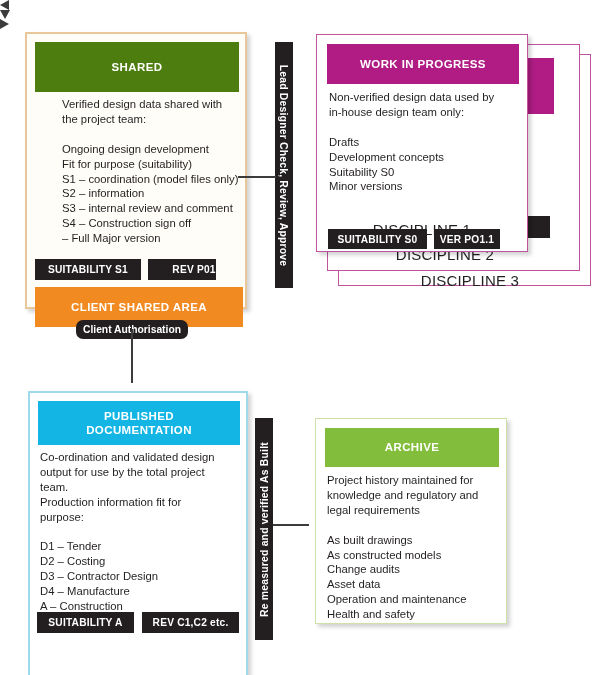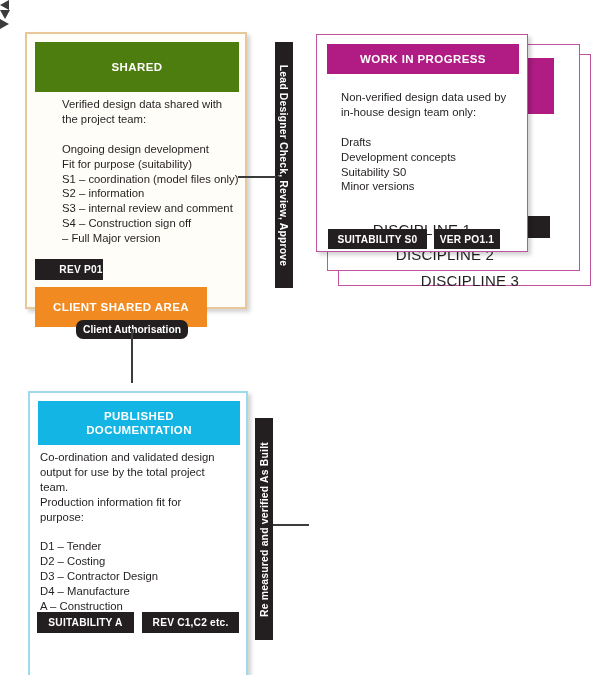--- a/index.html
+++ b/index.html
@@ -35,28 +35,28 @@
   
   #shared-panel{
     left:25px;top:32px;width:222px;height:277px;
     border:2px solid #e8c79a;background:#fffdf8;
   }
   #shared-hdr{position:absolute;left:8px;top:8px;width:204px;height:50px;background:#4d7c0f;}
   #shared-text{position:absolute;left:10px;top:63px;width:204px;margin-left:25px;}
   #shared-tags{position:absolute;left:8px;top:225px;width:204px;height:21px;display:flex;gap:7px;}
   #shared-tag-0{width:106px;height:21px;}
   #shared-tag-1{width:68px;height:21px;padding-left:24px;}
-  #client-shared-area{position:absolute;left:8px;top:253px;width:172px;height:40px;background:#F28A22;}
+  #client-shared-area{position:absolute;left:8px;top:253px;width:208px;height:40px;background:#F28A22;}
 
   
   #disc3{left:338px;top:54px;width:253px;height:232px;border:1.6px solid #C0539F;background:#fff;}
   #disc2{left:327px;top:44px;width:253px;height:227px;border:1.6px solid #C0539F;background:#fff;}
   #wip-panel{left:316px;top:34px;width:212px;height:218px;border:1.6px solid #C0539F;background:#fff;}
-  #wip-hdr{position:absolute;left:10px;top:9px;width:192px;height:30px;background:#B01C84;}
-  #wip-text{position:absolute;left:12px;top:55px;width:190px;margin-left:12px;}
+  #wip-hdr{position:absolute;left:10px;top:9px;width:192px;height:40px;background:#B01C84;}
+  #wip-text{position:absolute;left:12px;top:55px;width:190px;}
   #wip-tags{position:absolute;left:11px;top:194px;width:192px;height:20px;display:flex;gap:7px;}
   #wip-tag-0{width:99px;height:20px;}
   #wip-tag-1{width:66px;height:20px;}
 
   .stack-chip{position:absolute;background:#B01C84;}
   .stack-chip-dark{position:absolute;background:#231f20;}
 
   .disc-label{
     position:absolute;font-size:15px;color:#231f20;text-align:center;
     letter-spacing:.2px;
@@ -160,20 +160,21 @@
 the project team:
 
 Ongoing design development
 Fit for purpose (suitability)
 S1 – coordination (model files only)
 S2 – information
 S3 – internal review and comment
 S4 – Construction sign off
      – Full Major version</div>
     <div id="shared-tags">
+      <div class="tag" id="shared-tag-0">SUITABILITY S1</div>
       <div class="tag" id="shared-tag-1">REV P01</div>
     </div>
     <div class="hdr" id="client-shared-area">CLIENT SHARED AREA</div>
   </div>
 
   <div class="panel panel-shadow" id="pub-panel">
     <div class="hdr" id="pub-hdr" style="white-space:pre-line;">PUBLISHED
 DOCUMENTATION</div>
     <div class="body-txt" id="pub-text">Co-ordination and validated design
 output for use by the total project
@@ -186,20 +187,33 @@
 D3 – Contractor Design
 D4 – Manufacture
 A   – Construction
 AB – As built</div>
   </div>
   <div id="pub-tags">
     <div class="tag" id="pub-tag-0">SUITABILITY A</div>
     <div class="tag" id="pub-tag-1">REV C1,C2 etc.</div>
   </div>
 
+  <div class="panel panel-shadow" id="arch-panel">
+    <div class="hdr" id="arch-hdr">ARCHIVE</div>
+    <div class="body-txt" id="arch-text">Project history maintained for
+knowledge and regulatory and
+legal requirements
+
+As built drawings
+As constructed models
+Change audits
+Asset data
+Operation and maintenance
+Health and safety</div>
+  </div>
 
   <div class="vlabel" id="lead-designer-label">
     <span>Lead Designer Check, Review, Approve</span>
   </div>
 
   <div id="client-auth-label">Client Authorisation</div>
 
   <div class="vlabel" id="remeasured-label">
     <span>Re measured and verified As Built</span>
   </div>

